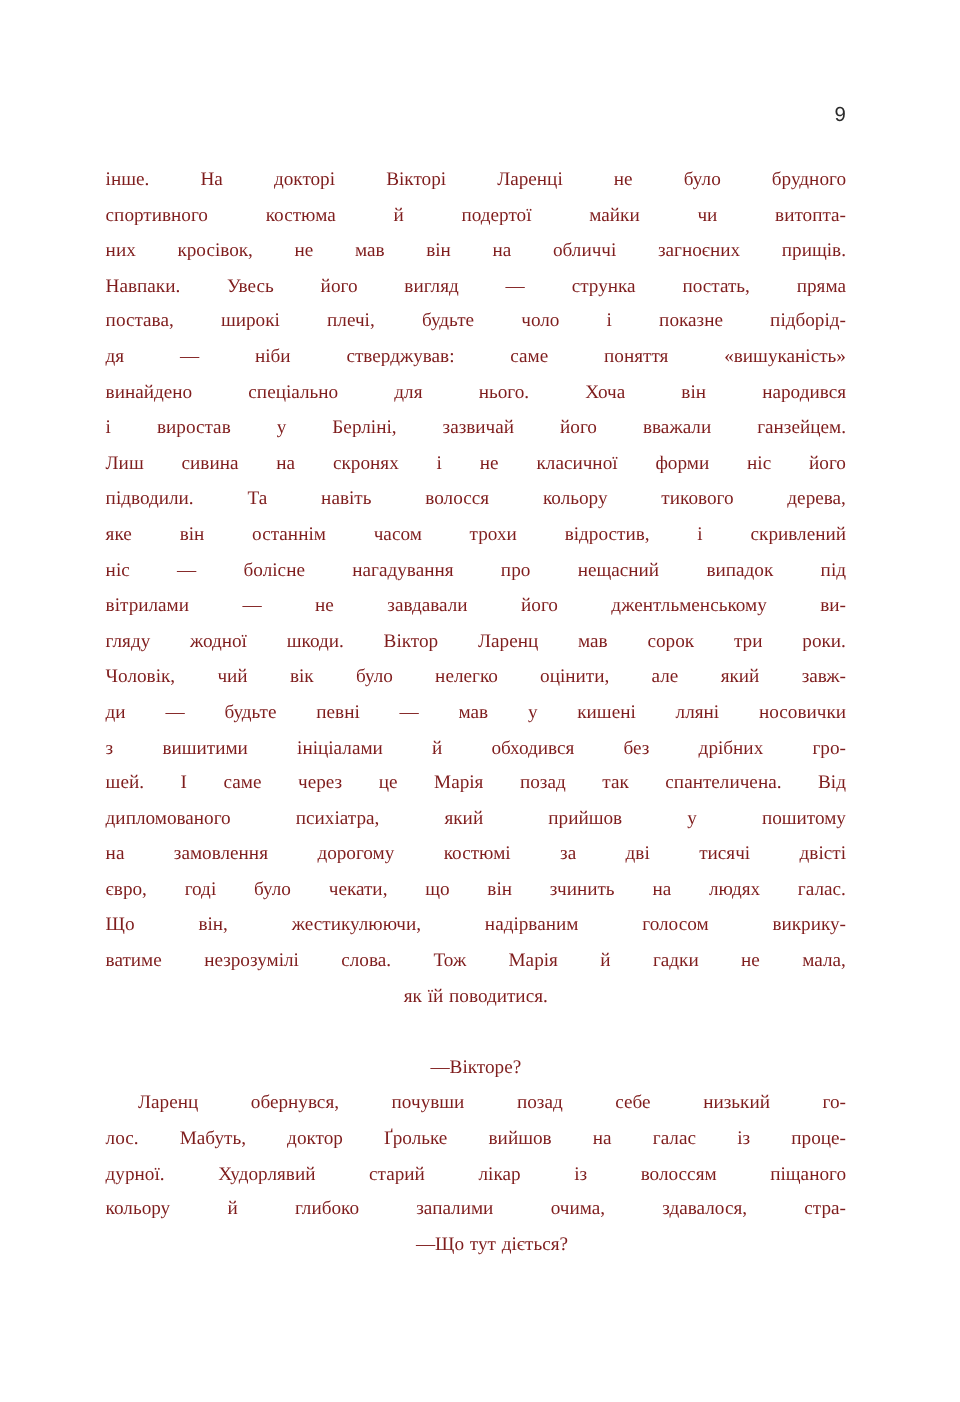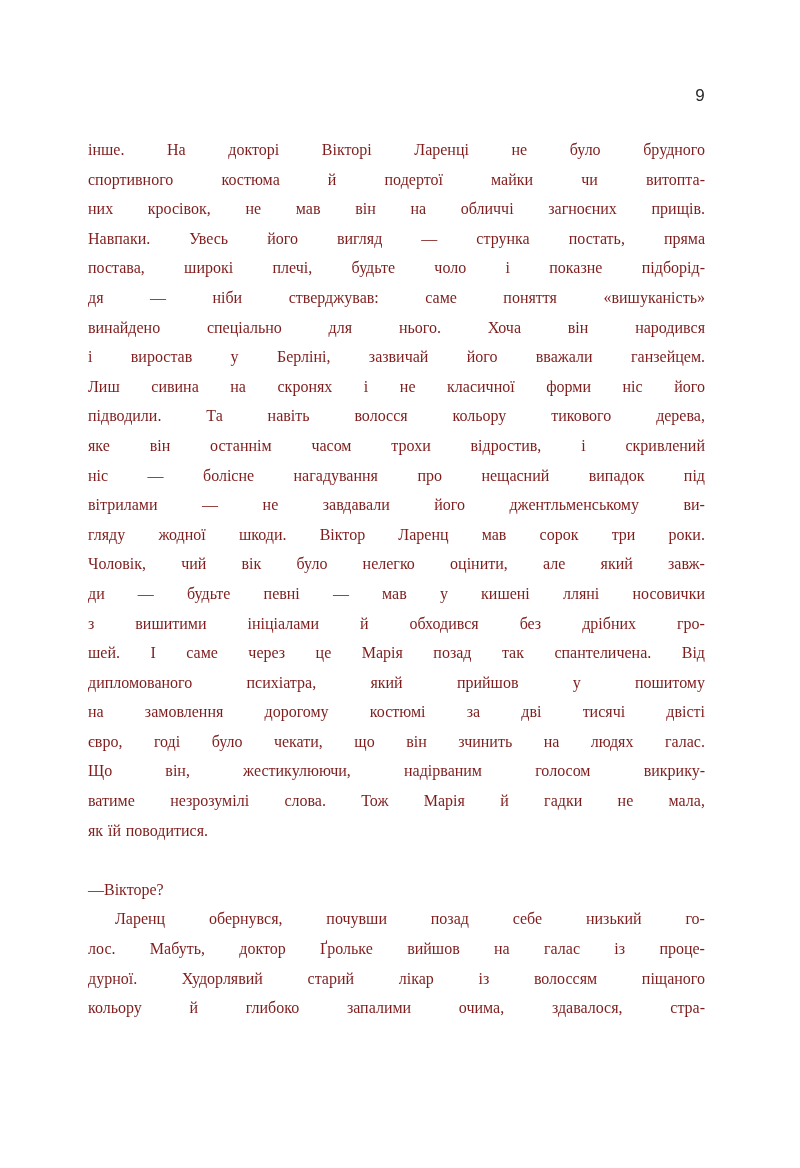--- a/index.html
+++ b/index.html
@@ -41,21 +41,21 @@
     height: 29.6px;
     white-space: pre;
     color: #7f1d1d;
   }
   
   .ln.just {
     justify-content: space-between;
   }
   
   .ln.flush {
-    justify-content: flex-start;
+    justify-content: center;
   }
   .ln.flush > .w + .w {
     margin-left: 0.30em;
   }
   .ln .w {
     display: inline-block;
   }
   
   .ln.indent {
     padding-left: 27px;
@@ -101,15 +101,18 @@
       <div class="gap"></div>
       <div>
         <div class="ln flush"><span class="w">—Вікторе?</span></div>
       </div>
       <div>
         <div class="ln just indent"><span class="w">Ларенц</span><span class="w">обернувся,</span><span class="w">почувши</span><span class="w">позад</span><span class="w">себе</span><span class="w">низький</span><span class="w">го-</span></div>
         <div class="ln just"><span class="w">лос.</span><span class="w">Мабуть,</span><span class="w">доктор</span><span class="w">Ґрольке</span><span class="w">вийшов</span><span class="w">на</span><span class="w">галас</span><span class="w">із</span><span class="w">проце-</span></div>
         <div class="ln just"><span class="w">дурної.</span><span class="w">Худорлявий</span><span class="w">старий</span><span class="w">лікар</span><span class="w">із</span><span class="w">волоссям</span><span class="w">піщаного</span></div>
         <div class="ln just"><span class="w">кольору</span><span class="w">й</span><span class="w">глибоко</span><span class="w">запалими</span><span class="w">очима,</span><span class="w">здавалося,</span><span class="w">стра-</span></div>
       </div>
+      <div>
+        <div class="ln flush indent"><span class="w">—Що</span><span class="w">тут</span><span class="w">діється?</span></div>
+      </div>
     </div>
 
 </div>
 
 </body></html>

